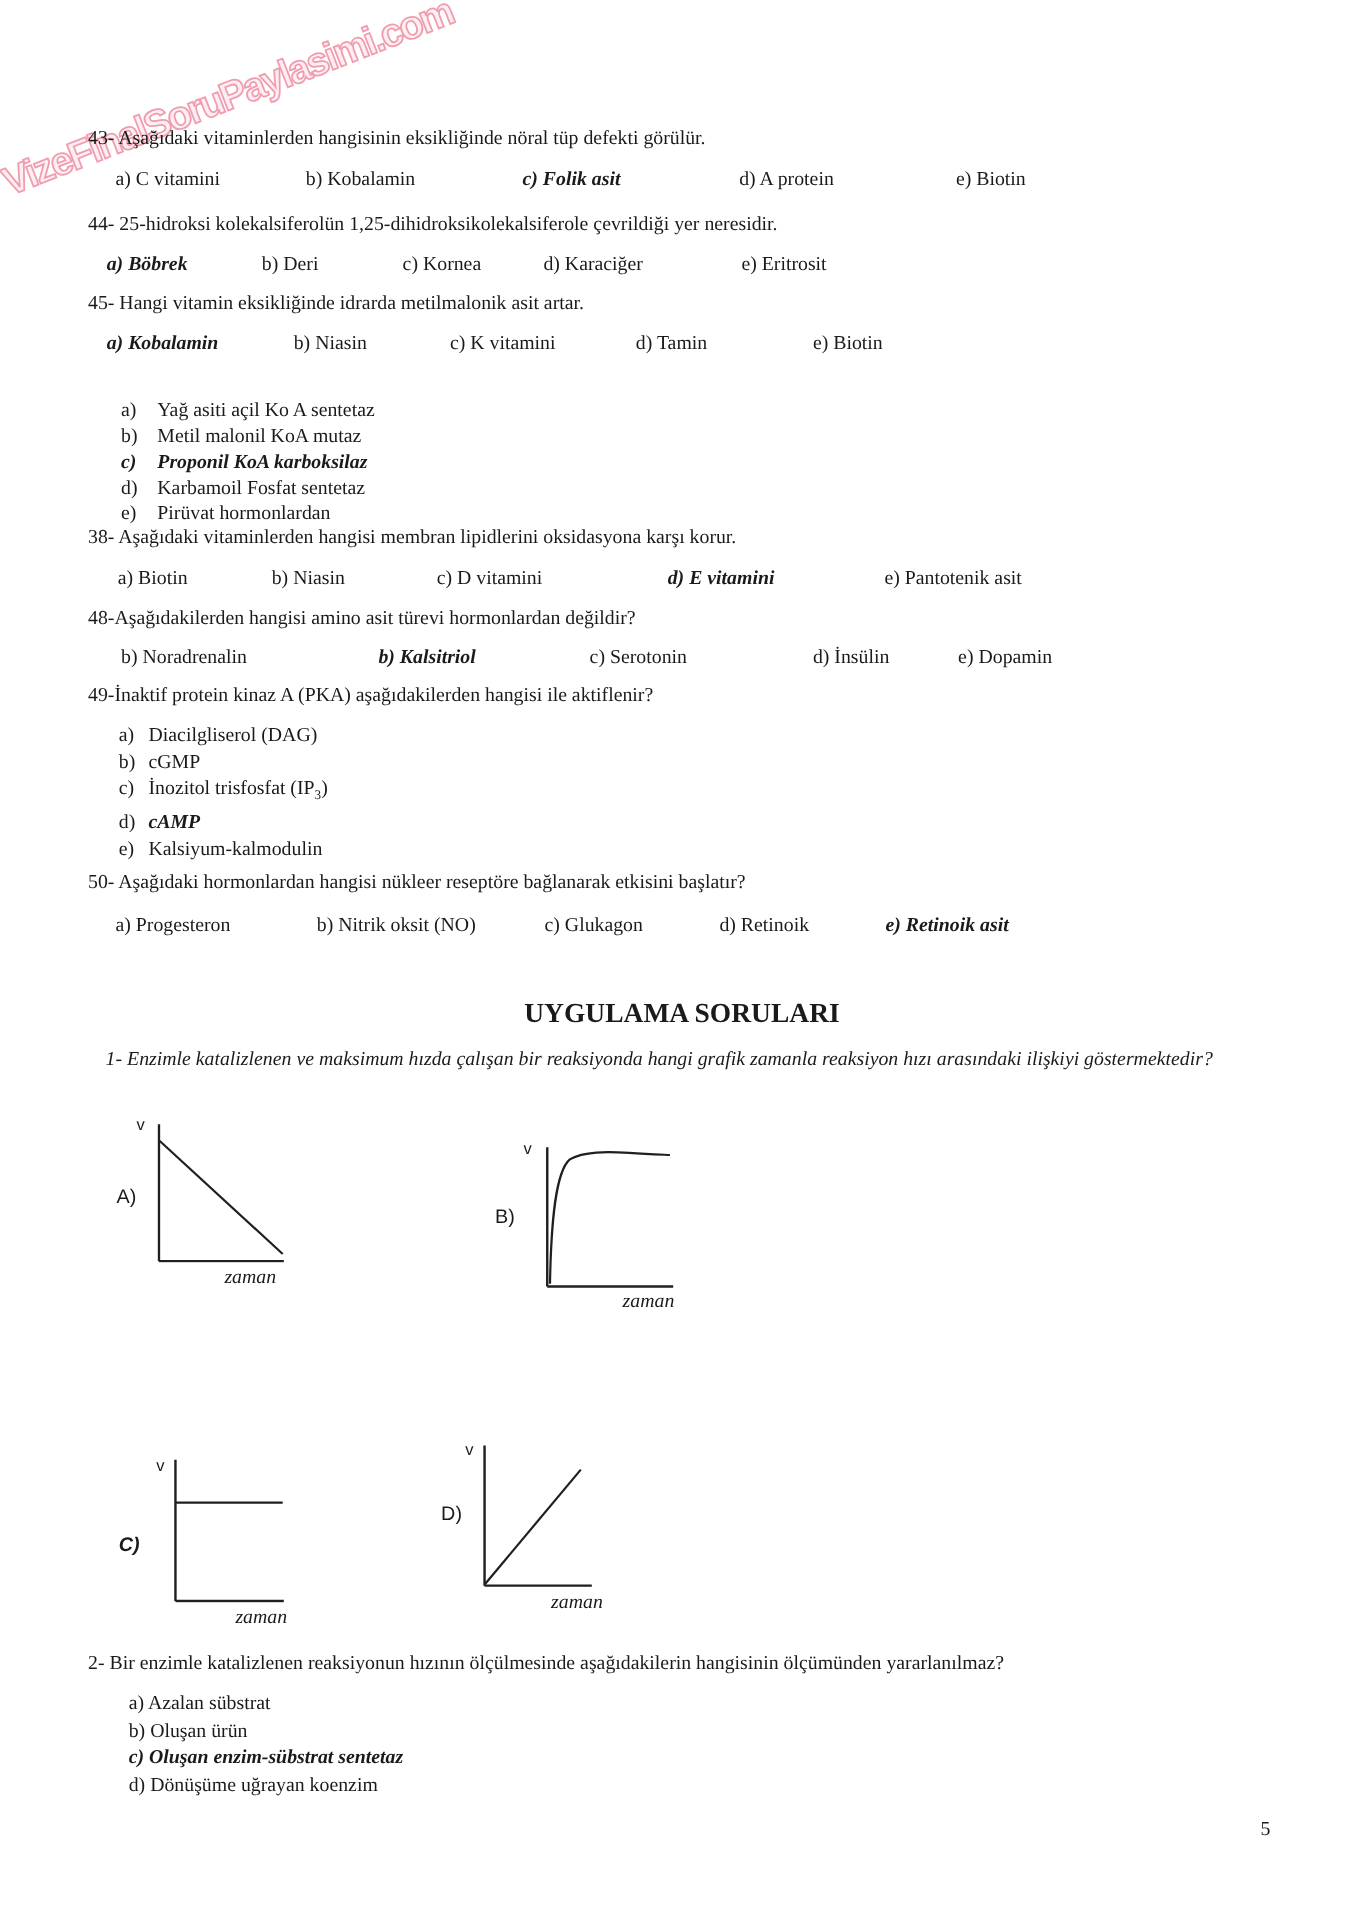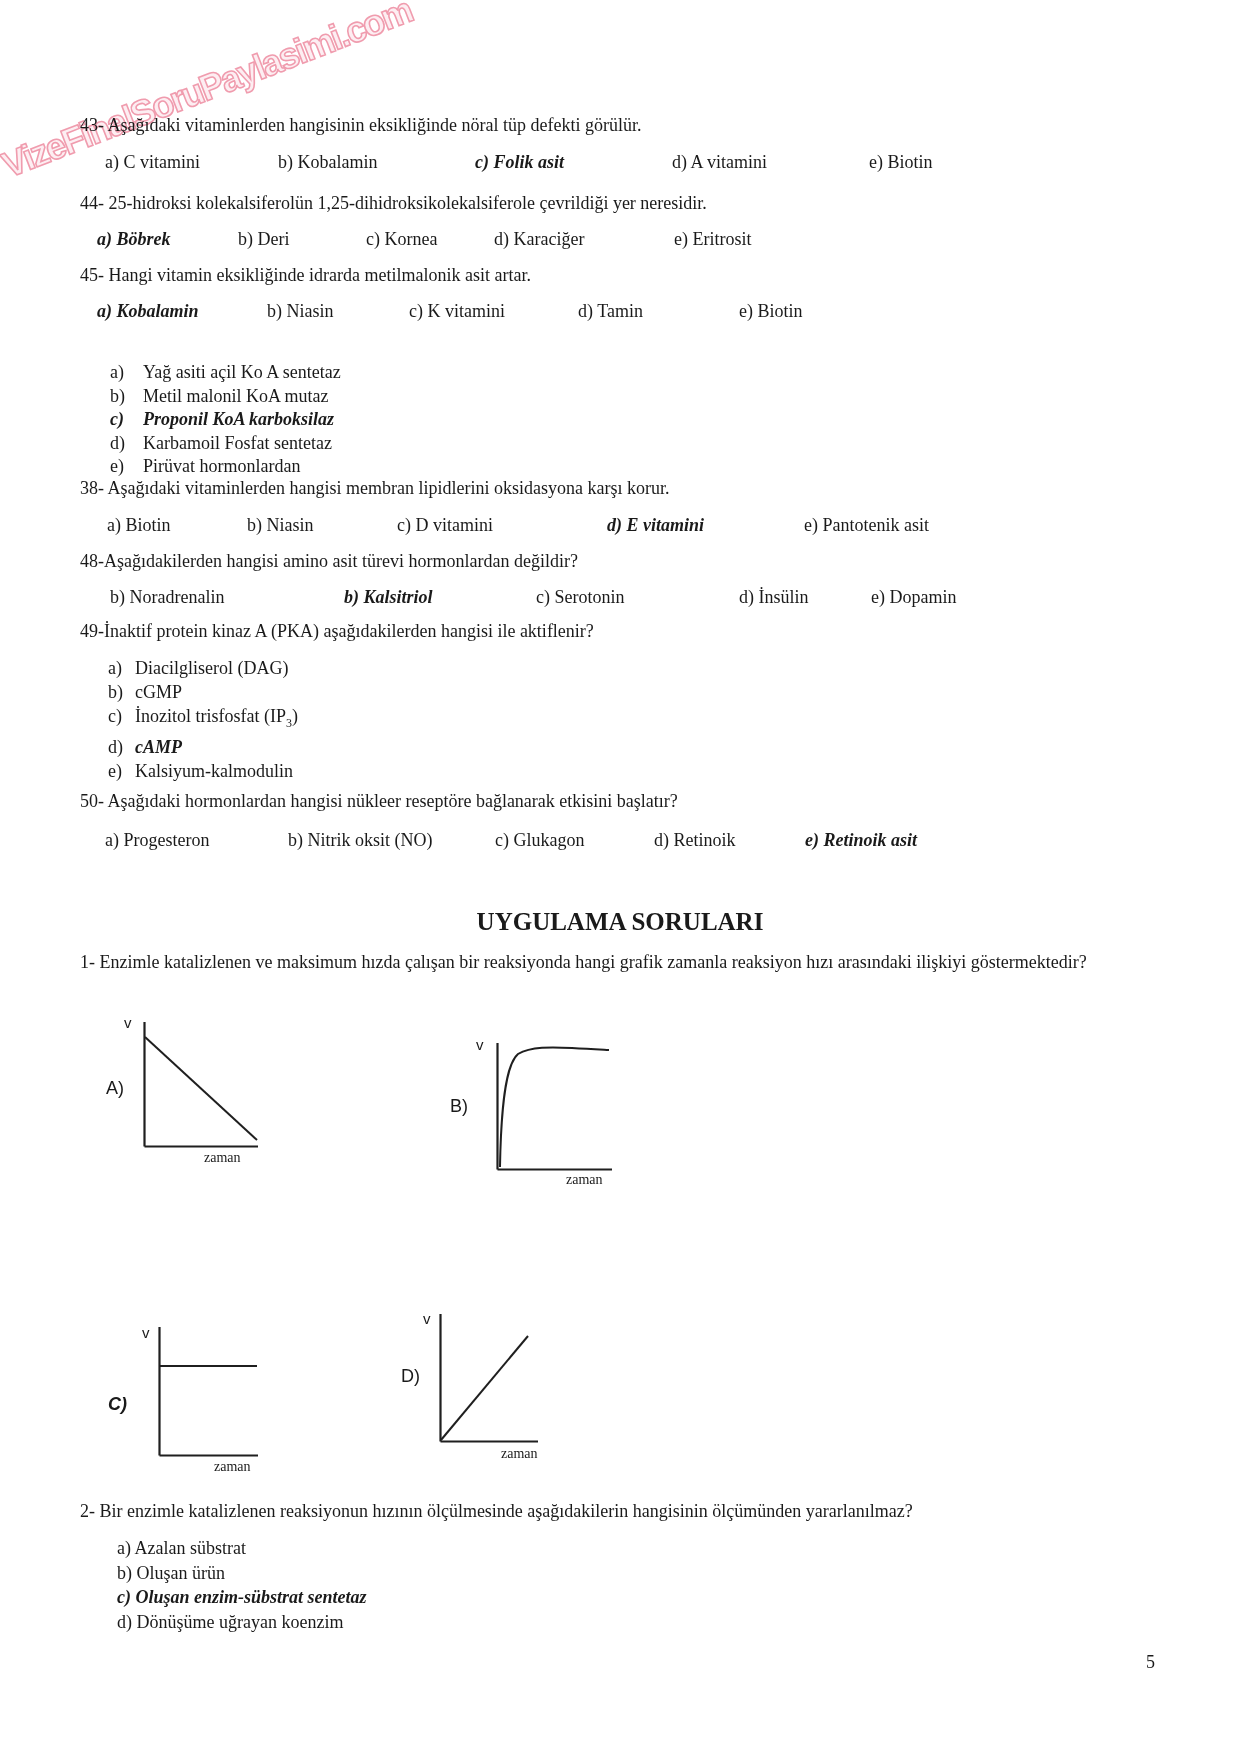--- a/index.html
+++ b/index.html
@@ -13,47 +13,47 @@
   .qt{position:absolute;left:80px;z-index:1;font-size:18px;line-height:22px;white-space:nowrap;}
   .optrow{position:absolute;left:80px;width:1110px;height:24px;z-index:1;font-size:18px;}
   .optrow span{position:absolute;top:0;white-space:nowrap;}
   .vlist{position:absolute;z-index:1;font-size:18px;}
   .vitem{white-space:nowrap;}
   .lw33 .ltr{display:inline-block;width:33px;}
   .lw27 .ltr{display:inline-block;width:27px;}
   .b{font-weight:bold;font-style:italic;}
   .header{position:absolute;left:80px;width:1080px;text-align:center;z-index:1;
           font-size:25px;font-weight:bold;white-space:nowrap;}
-  .para{position:absolute;left:80px;width:1000px;z-index:1;font-size:18px;line-height:25px;
-        padding-left:30px;text-indent:-30px;}
+  .para{position:absolute;left:96px;width:1000px;z-index:1;font-size:18px;line-height:25px;
+        padding-left:30px;text-indent:-30px;font-style:italic;}
   .glabel{position:absolute;z-index:1;font-family:"Liberation Sans","DejaVu Sans",sans-serif;
           font-size:18px;white-space:nowrap;}
   .vlabel{position:absolute;z-index:1;font-family:"Liberation Sans","DejaVu Sans",sans-serif;
           font-size:15px;white-space:nowrap;}
-  .zlabel{position:absolute;z-index:1;font-size:14px;white-space:nowrap;}
+  .zlabel{position:absolute;z-index:1;font-size:18px;white-space:nowrap;font-style:italic;}
   .gsvg{position:absolute;z-index:1;}
   .gsvg line,.gsvg path{stroke:#1f1f1f;fill:none;}
   .ax{stroke-width:2.2;}
   .cv{stroke-width:2;}
   .pagenum{position:absolute;z-index:1;font-size:18px;}
   sub{font-size:12px;}
 </style>
 </head>
 <body>
 
 <div class="page">
 
   <div class="watermark">VizeFinalSoruPaylasimi.com</div>
 
   <div class="qt" style="top:114px">43- Aşağıdaki vitaminlerden hangisinin eksikliğinde nöral tüp defekti görülür.</div>
   <div class="optrow" style="top:152px">
     <span style="left:25px">a) C vitamini</span>
     <span style="left:198px">b) Kobalamin</span>
     <span style="left:395px" class="b">c) Folik asit</span>
-    <span style="left:592px">d) A vitamini</span>
+    <span style="left:592px">d) A protein</span>
     <span style="left:789px">e) Biotin</span>
   </div>
 
   <div class="qt" style="top:192px">44- 25-hidroksi kolekalsiferolün 1,25-dihidroksikolekalsiferole çevrildiği yer neresidir.</div>
   <div class="optrow" style="top:229px">
     <span style="left:17px" class="b">a) Böbrek</span>
     <span style="left:158px">b) Deri</span>
     <span style="left:286px">c) Kornea</span>
     <span style="left:414px">d) Karaciğer</span>
     <span style="left:594px">e) Eritrosit</span>

